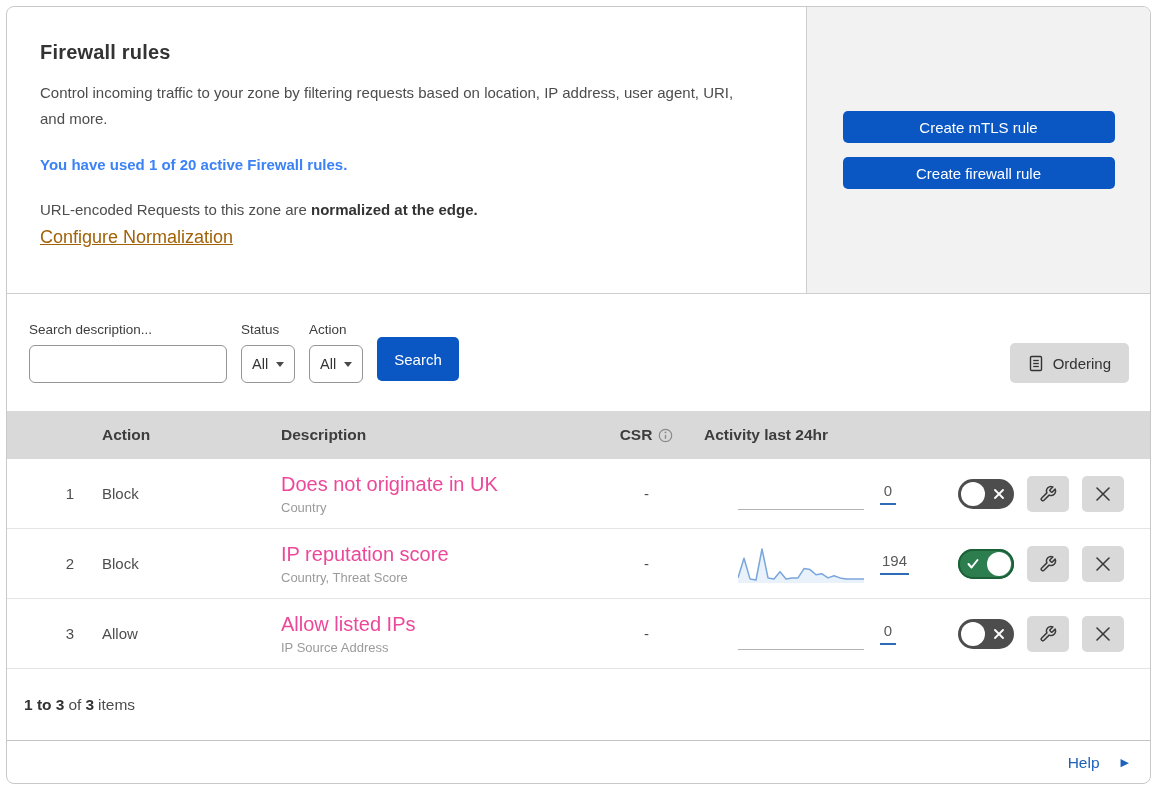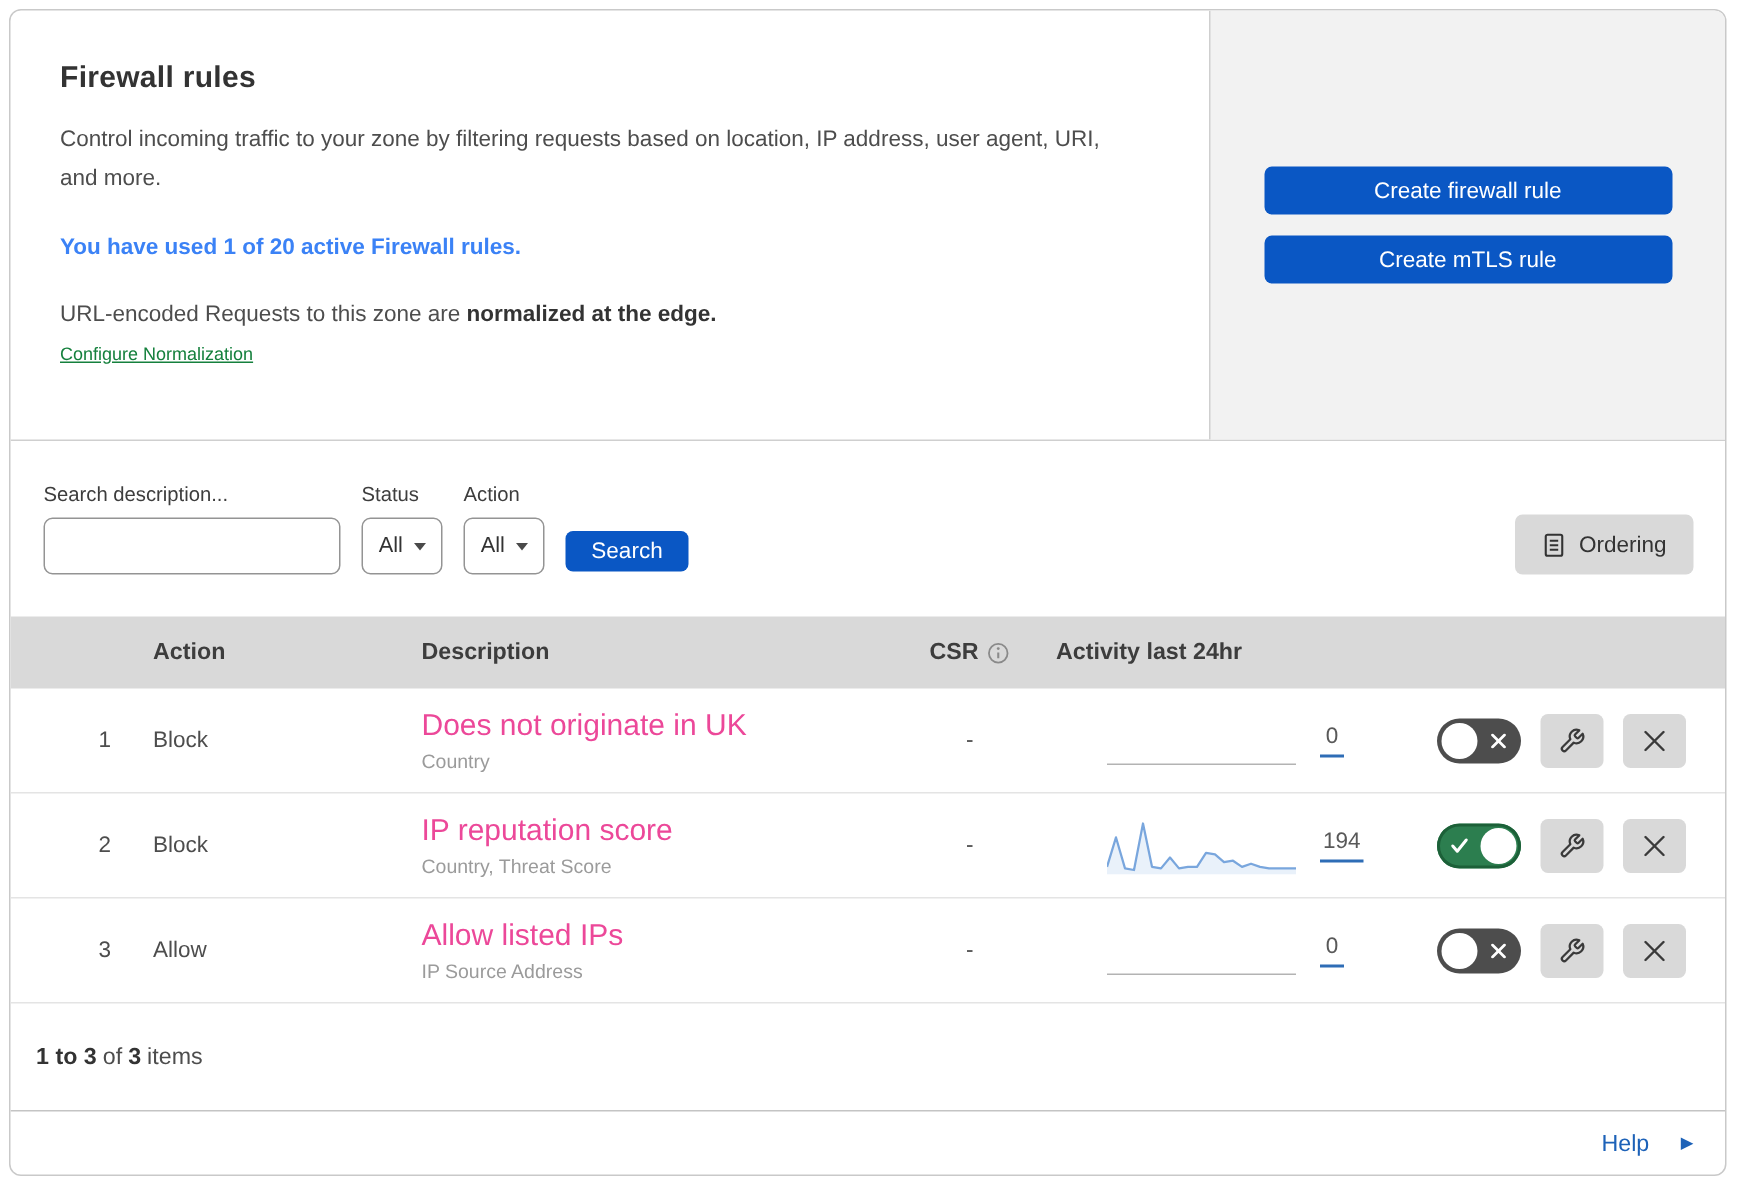--- a/index.html
+++ b/index.html
@@ -7,33 +7,33 @@
   .card { position:absolute; left:6px; top:6px; width:1145px; height:778px; border:1px solid #c9c9c9; border-radius:8px; background:#fff; overflow:hidden; }
 
   
   .top { display:flex; height:287px; border-bottom:1px solid #cfcfcf; }
   .top-left { flex:1; padding:34px 36px 0 33px; }
   .top-left h1 { font-size:20px; font-weight:700; color:#333; margin-bottom:16px; letter-spacing:.2px; }
   .desc { font-size:15px; color:#4d4d4d; line-height:1.75; max-width:705px; margin-bottom:23px; }
   .usage { font-size:15px; font-weight:700; color:#3b82f6; margin-bottom:28px; }
   .norm { font-size:15px; color:#4d4d4d; margin-bottom:9px; }
   .norm strong { color:#333; }
-  .link { font-size:12px; color:#15803d; text-decoration:underline; cursor:pointer; }
+  .link { font-size:18px; color:#a16207; text-decoration:underline; cursor:pointer; }
   .top-right { width:344px; background:#f2f2f2; border-left:1px solid #cfcfcf; display:flex; flex-direction:column; justify-content:center; align-items:center; gap:14px; }
   .btn-primary { width:272px; height:32px; background:#0a57c4; border:none; border-radius:5px; color:#fff; font-size:15px; font-family:inherit; cursor:pointer; }
 
   
   .filters { height:117px; display:flex; align-items:flex-end; padding:0 21px 28px 22px; }
   .fgroup { display:flex; flex-direction:column; gap:8px; margin-right:14px; }
   .fgroup label { font-size:13.5px; color:#3d3d3d; }
   .search-box { width:198px; height:38px; border:1px solid #949494; border-radius:6px; display:flex; align-items:center; padding-left:10px; background:#fff; }
   .search-box input { border:none; outline:none; flex:1; height:100%; font-size:14px; font-family:inherit; background:transparent; margin-left:6px; }
-  .select { height:38px; min-width:54px; border:1px solid #949494; border-radius:6px; display:flex; align-items:center; justify-content:center; gap:7px; font-size:14.5px; color:#333; padding:0 10px; cursor:pointer; background:#fff; }
+  .select { height:38px; min-width:54px; border:1px solid #949494; border-radius:6px; display:flex; align-items:center; justify-content:space-between; gap:7px; font-size:14.5px; color:#333; padding:0 10px; cursor:pointer; background:#fff; }
   .caret { width:0; height:0; border-left:4.5px solid transparent; border-right:4.5px solid transparent; border-top:5.5px solid #4a4a4a; }
-  .btn-search { width:82px; height:27px; margin-bottom:2px; }
+  .btn-search { width:82px; height:44px; margin-bottom:2px; }
   .spacer { flex:1; }
   .btn-gray { height:40px; padding:0 18px; background:#d9d9d9; border:none; border-radius:5px; display:flex; align-items:center; gap:9px; font-size:15px; color:#333; font-family:inherit; cursor:pointer; }
 
   
   .grid { display:grid; grid-template-columns:95px 172px 325px 95px 1fr 218px; align-items:center; }
   .thead { height:48px; background:#d9d9d9; font-size:15.5px; font-weight:700; color:#3d3d3d; }
   .c-num { text-align:right; padding-right:28px; }
   .c-desc { padding-left:7px; }
   .c-csr { display:flex; justify-content:center; align-items:center; gap:6px; }
   .c-activity { padding-left:10px; display:flex; align-items:center; }
@@ -73,22 +73,22 @@
 
   <div class="top">
     <div class="top-left">
       <h1>Firewall rules</h1>
       <p class="desc">Control incoming traffic to your zone by filtering requests based on location, IP address, user agent, URI, and more.</p>
       <p class="usage">You have used 1 of 20 active Firewall rules.</p>
       <p class="norm"><span>URL-encoded Requests to this zone are </span><strong>normalized at the edge.</strong></p>
       <a class="link">Configure Normalization</a>
     </div>
     <div class="top-right">
+      <button class="btn-primary">Create mTLS rule</button>
       <button class="btn-primary">Create firewall rule</button>
-      <button class="btn-primary">Create mTLS rule</button>
     </div>
   </div>
 
   <div class="filters">
     <div class="fgroup">
       <label>Search description...</label>
       <div class="search-box">
         <svg width="16" height="16" viewBox="0 0 16 16">
             <circle cx="6.5" cy="6.5" r="4.5" fill="none" stroke="#4d4d4d" stroke-width="1.4"></circle>
             <line x1="10" y1="10" x2="14" y2="14" stroke="#4d4d4d" stroke-width="1.4"></line>

